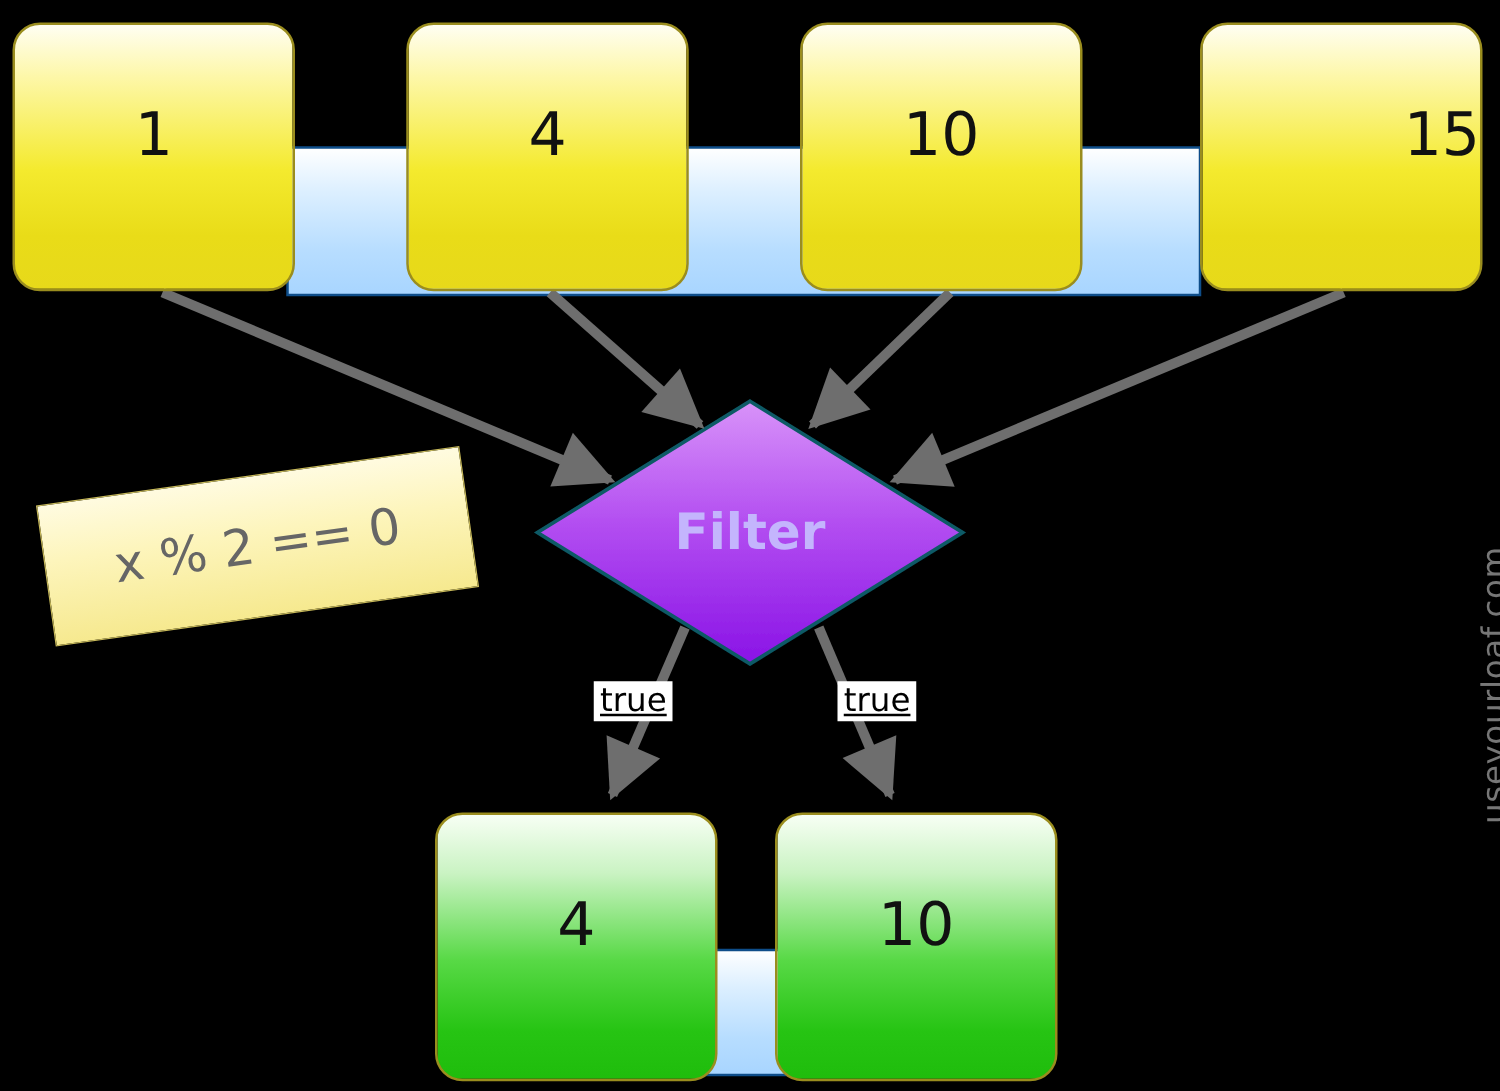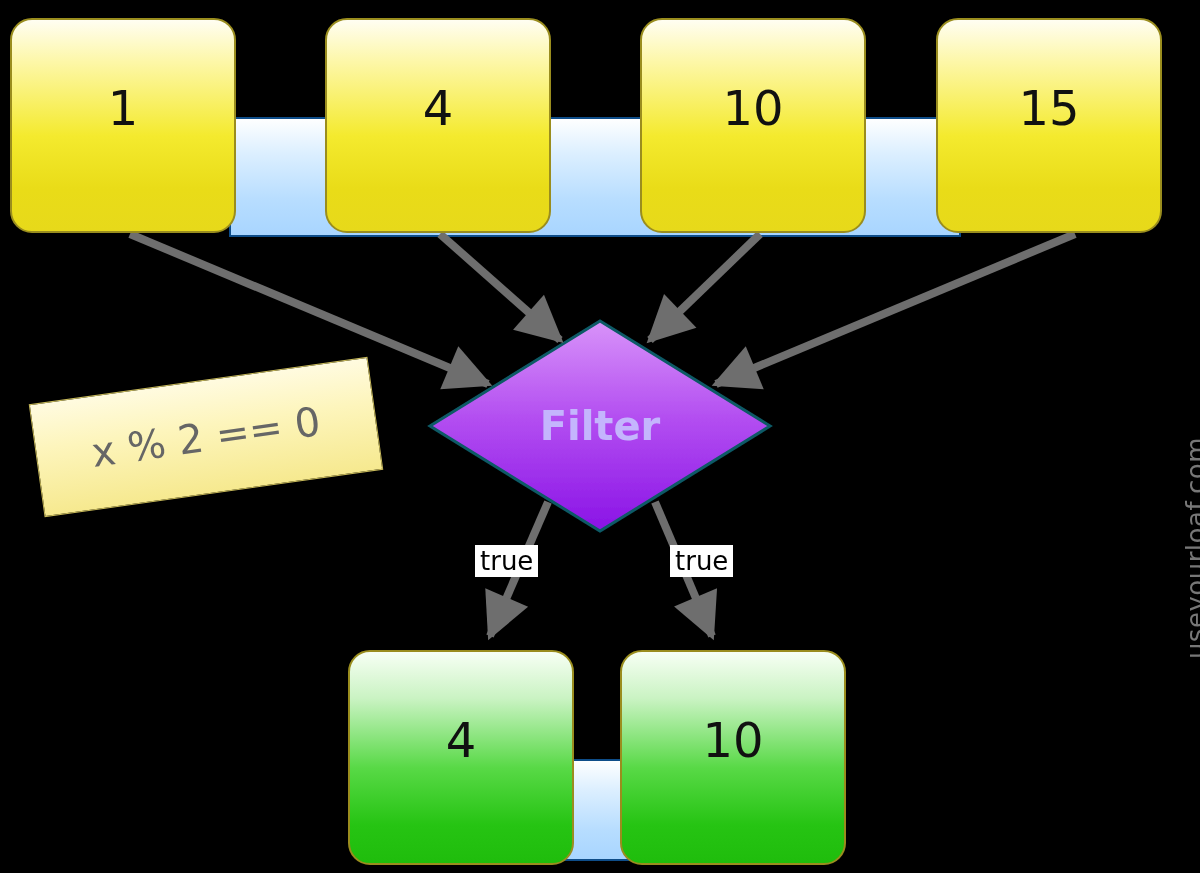--- a/index.html
+++ b/index.html
@@ -85,20 +85,21 @@
   }
 
   
   .edge-label {
     position: absolute;
     background: #fff;
     color: #000;
     font-size: 26px;
     padding: 0 5px;
     line-height: 32px;
+    text-decoration: underline;
   }
 
   
   .watermark {
     position: absolute;
     right: 4px;
     top: 50%;
     transform: translateY(-50%) rotate(-90deg);
     transform-origin: right center;
     color: #777;
@@ -152,21 +153,21 @@
 
   <div class="value-box in" style="left:10px;  top:18px;">
     <span class="num">1</span>
   </div>
   <div class="value-box in" style="left:325px; top:18px;">
     <span class="num">4</span>
   </div>
   <div class="value-box in" style="left:640px; top:18px;">
     <span class="num">10</span>
   </div>
-  <div class="value-box in" style="left:936px; top:18px;">
+  <div class="value-box in" style="left:960px; top:18px;justify-content:flex-end;">
     <span class="num">15</span>
   </div>
 
   <div class="value-box out" style="left:348px; top:650px;">
     <span class="num">4</span>
   </div>
   <div class="value-box out" style="left:620px; top:650px;">
     <span class="num">10</span>
   </div>
 

